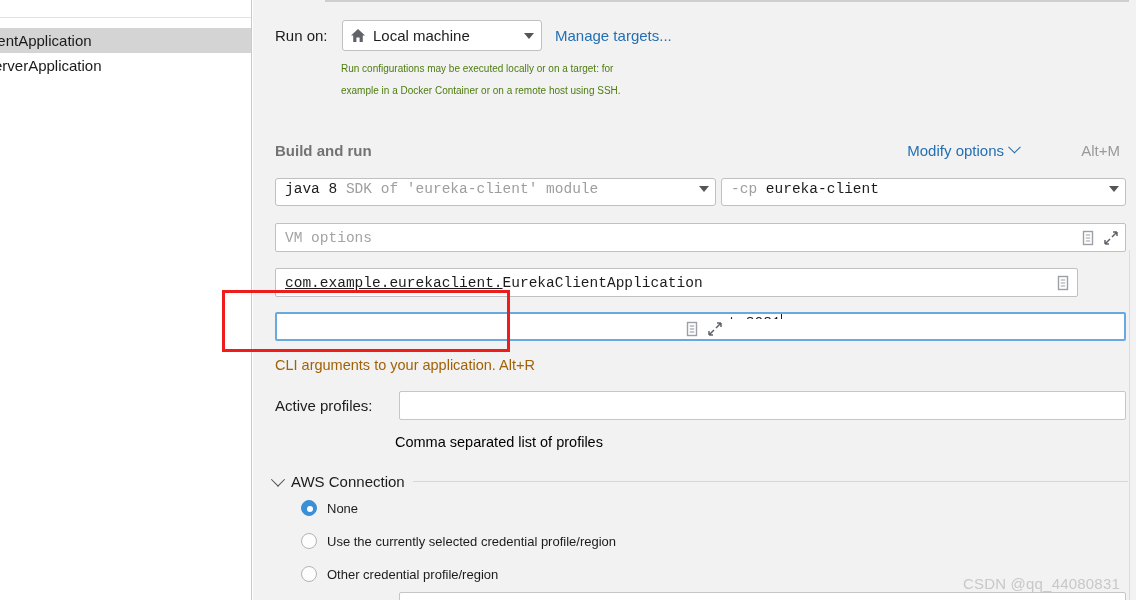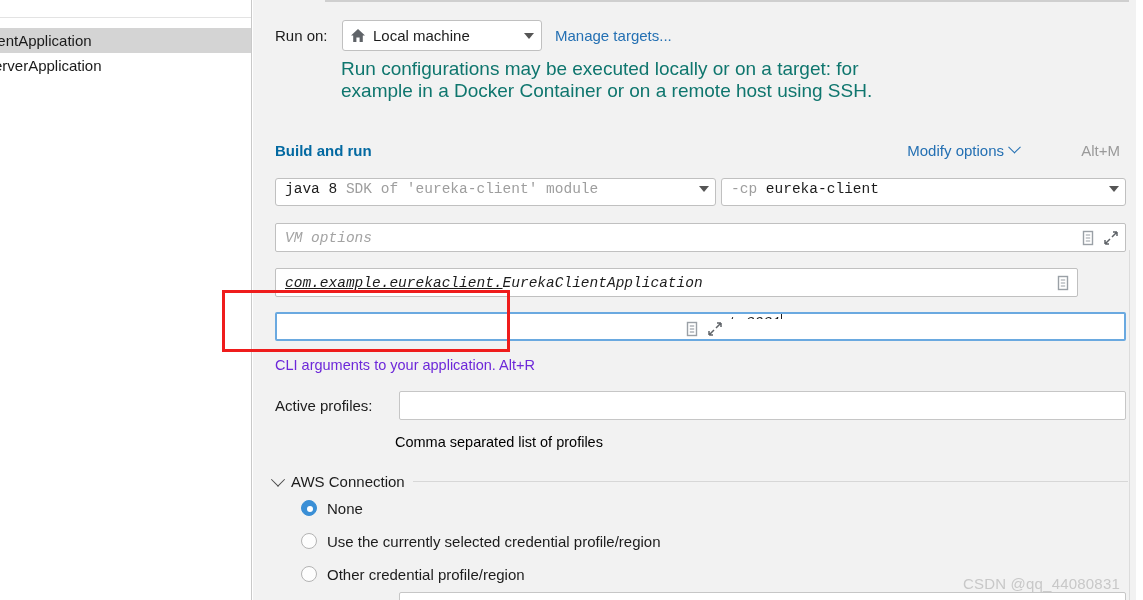--- a/index.html
+++ b/index.html
@@ -75,28 +75,28 @@
     border-top: 6px solid #555;
     margin-left: 6px; flex: 0 0 auto;
   }
   #manage-targets {
     position: absolute; left: 302px; top: 35px; transform: translateY(-50%);
     font-size: 15px; color: #2470b3; cursor: pointer; white-space: nowrap;
   }
   #runon-hint {
     position: absolute; left: 88px; top: 58px;
     width: 600px;
-    font-size: 19px; color: #0f766e; line-height: 22px;
+    font-size: 10px; color: #4d7c0f; line-height: 22px;
   }
   #runon-hint .l2 { display: block; }
 
   
   #buildrun-title {
     position: absolute; left: 22px; top: 150px; transform: translateY(-50%);
-    font-size: 15px; font-weight: bold; color: #0369a1;
+    font-size: 15px; font-weight: bold; color: #737373;
   }
   #modify-options {
     position: absolute; right: 117px; top: 150px; transform: translateY(-50%);
     display: flex; align-items: center; gap: 6px;
     font-size: 15px; color: #2470b3; cursor: pointer; white-space: nowrap;
   }
   .chev-down {
     display: inline-block; width: 9px; height: 9px;
     border-right: 1.6px solid #2470b3; border-bottom: 1.6px solid #2470b3;
     transform: rotate(45deg) translate(-2px,-2px);
@@ -120,41 +120,41 @@
   #cp-combo  { left: 468px; top: 178px; width: 405px; }
 
   
   .textfield {
     position: absolute; height: 29px;
     background: #ffffff; border: 1px solid #c0c0c0; border-radius: 2px;
     display: flex; align-items: center; padding: 0 4px 0 9px;
     font-family: "Liberation Mono", monospace; font-size: 14.5px;
     color: #1c1c1c; overflow: hidden;
   }
-  .textfield .txt { flex: 1; white-space: nowrap; overflow: hidden; font-style: italic; }
+  .textfield .txt { flex: 1; white-space: nowrap; overflow: hidden; }
   .textfield .placeholder { color: #a3a3a3; }
   .fieldicons { display: flex; align-items: center; gap: 3px; flex: 0 0 auto; }
   .ficon { width: 20px; height: 20px; display: block; }
 
   #vm-field { left: 22px; top: 223px; width: 851px; }
   #mainclass-field { left: 22px; top: 268px; width: 803px; }
   #cli-field {
     left: 22px; top: 312px; width: 851px;
     border: 2px solid #6aa9e0;
     flex-direction: column;
   }
   .underlined-pkg { text-decoration: underline; text-decoration-color: #1c1c1c; }
   .caret-bar {
     display: inline-block; width: 1.5px; height: 16px;
     background: #1c1c1c; vertical-align: -3px; margin-left: 0px;
   }
 
   #cli-hint {
     position: absolute; left: 22px; top: 357px;
-    font-size: 14.5px; color: #6d28d9; white-space: nowrap;
+    font-size: 14.5px; color: #a16207; white-space: nowrap;
   }
 
   
   #active-profiles-label {
     position: absolute; left: 22px; top: 405px; transform: translateY(-50%);
     font-size: 15px; color: #1c1c1c; white-space: nowrap;
   }
   #active-profiles-field {
     position: absolute; left: 146px; top: 391px;
     width: 727px; height: 29px;
@@ -175,22 +175,22 @@
     width: 10px; height: 10px;
     border-right: 1.7px solid #4a4a4a; border-bottom: 1.7px solid #4a4a4a;
     transform: rotate(45deg) translate(-1px,-1px);
     flex: 0 0 auto;
   }
   #aws-title { font-size: 15px; color: #1c1c1c; white-space: nowrap; }
   #aws-line { flex: 1; height: 1px; background: #d7d7d7; }
 
   .radio-row {
     position: absolute; left: 48px;
-    display: flex; gap: 10px;
-    font-size: 15px; color: #1c1c1c; white-space: nowrap;
+    display: flex; align-items: center; gap: 10px;
+    font-size: 13px; color: #1c1c1c; white-space: nowrap;
     cursor: default;
   }
   #radio-0 { top: 500px; }
   #radio-1 { top: 533px; }
   #radio-2 { top: 566px; }
   .radio {
     width: 16px; height: 16px; border-radius: 50%;
     border: 1px solid #b3b3b3; background: #fdfdfd;
     flex: 0 0 auto; position: relative;
   }

